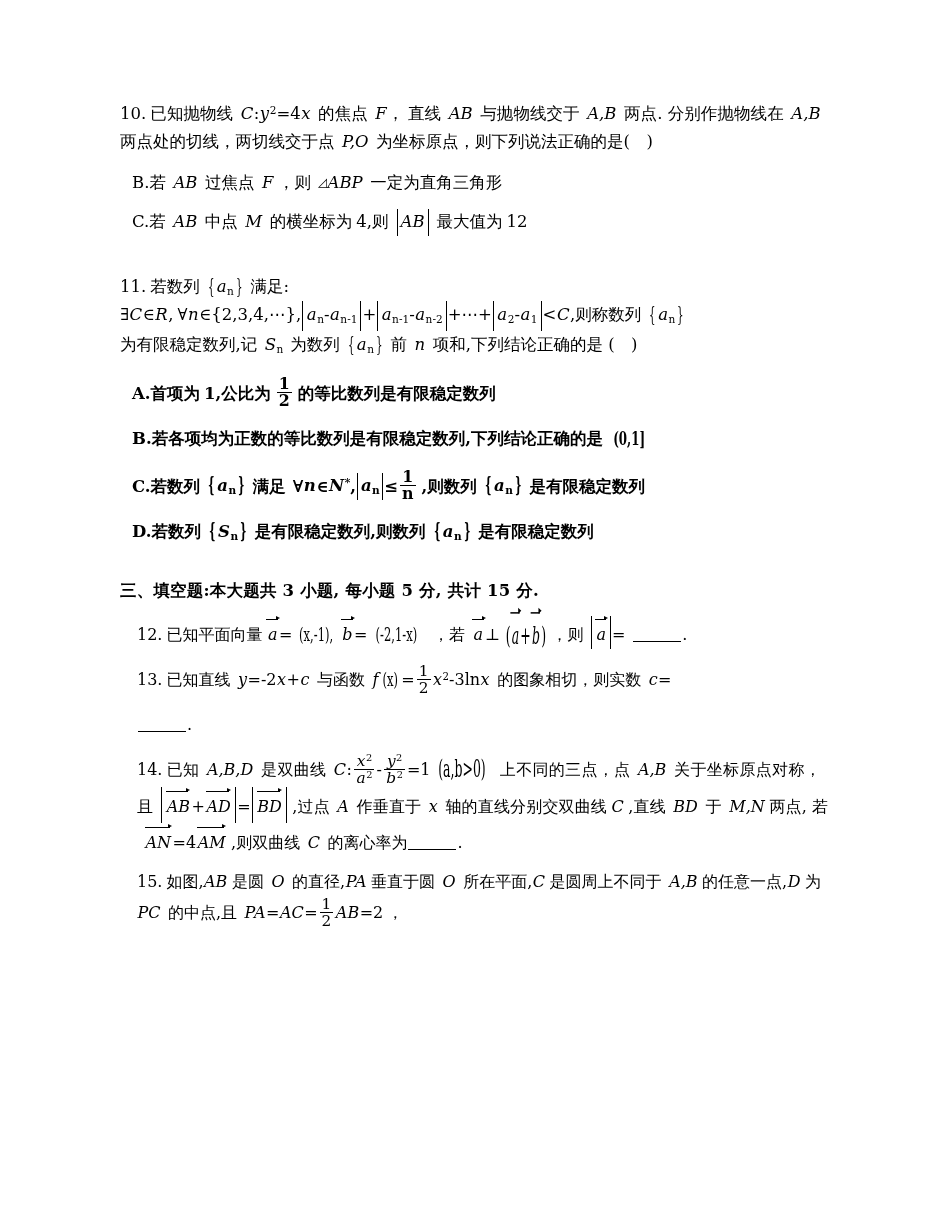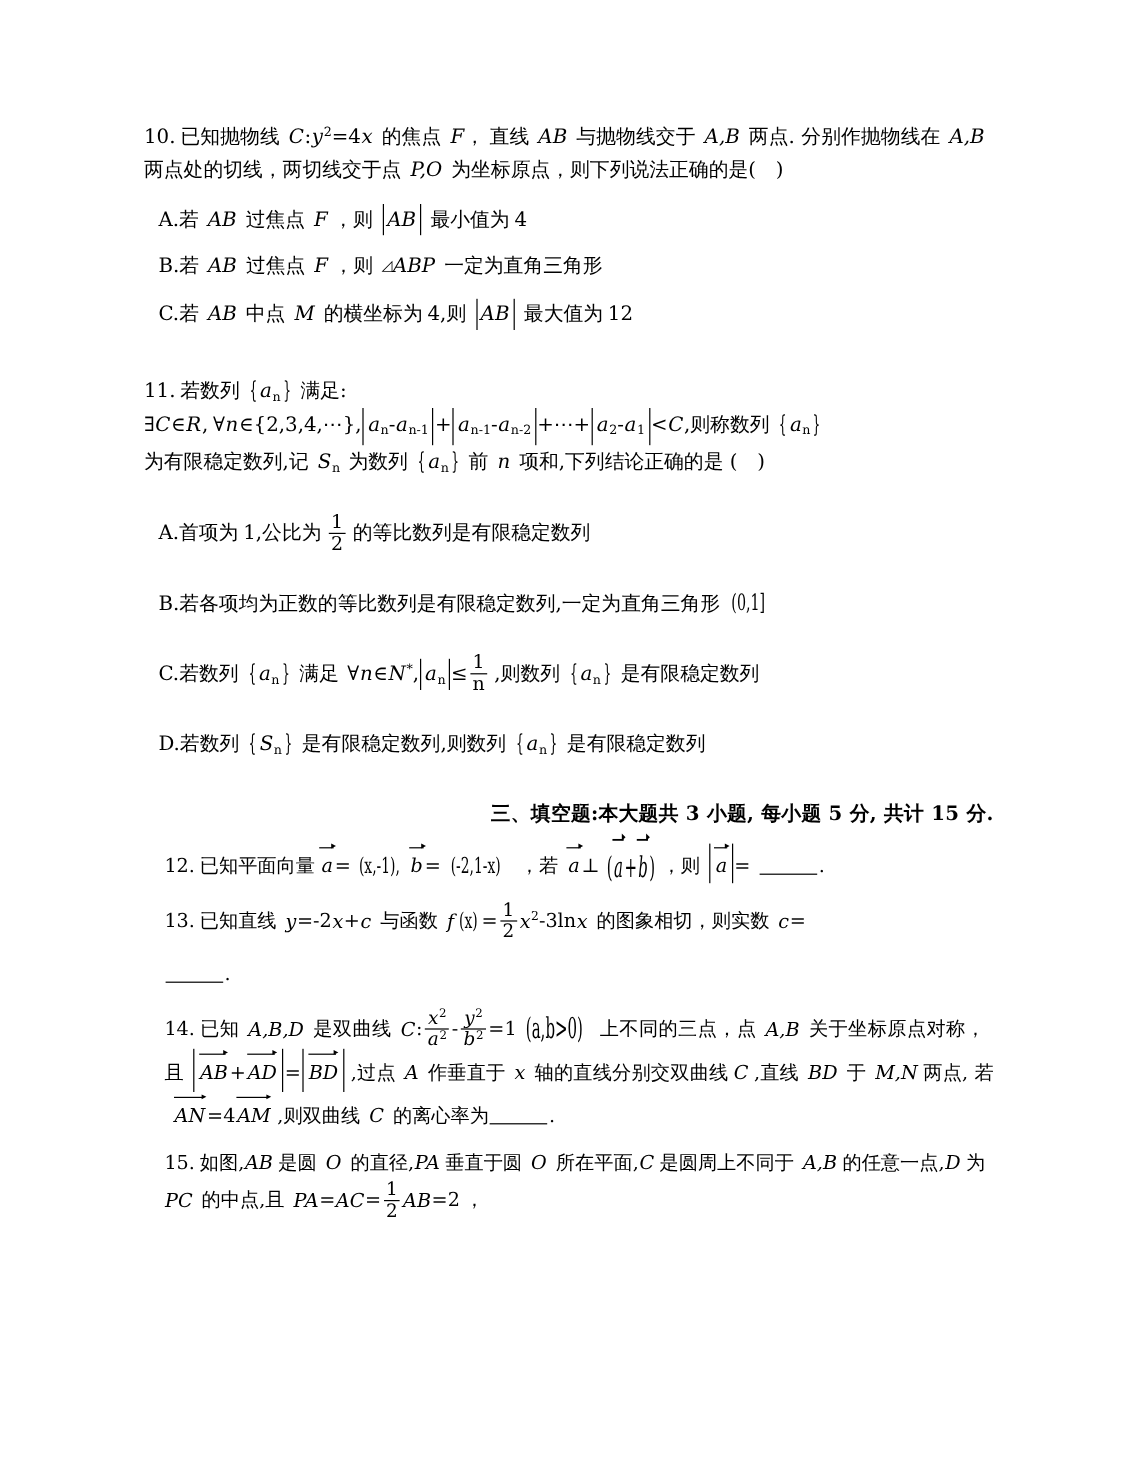--- a/index.html
+++ b/index.html
@@ -28,29 +28,29 @@
     text-align: justify;
     margin: 0 0 6px 0;
   }
   .opt {
     font-size: 16.5px;
     line-height: 1.6;
     margin: 13px 0 0 12px;
     text-align: left;
   }
   .opt-tall {
-    margin-top: 28px;
+    margin-top: 16px;
     margin-bottom: 6px;
+    font-weight: bold;
   }
   .section-head {
     font-size: 16.5px;
     font-weight: bold;
     margin: 34px 0 14px 0;
     letter-spacing: 0.2px;
-    text-align: right;
   }
   .fill {
     font-size: 16px;
     line-height: 1.78;
     text-align: justify;
     margin: 0 0 10px 17px;
   }
   .gap { margin-top: 37px; }
   .gap-sm { margin-top: 14px; }
 
@@ -211,23 +211,20 @@
 </style>
 </head>
 <body>
 
 <div class="page">
 
   <div class="qblock">
     <span>10.</span><span class="sp-s"></span><span>已知抛物线</span><span class="sp"></span><span class="mi">C</span><span class="mu">:</span><span class="mi">y</span><sup>2</sup><span class="mu">=4</span><span class="mi">x</span><span class="sp"></span><span>的焦点</span><span class="sp"></span><span class="mi">F</span><span>，</span><span class="sp-s"></span><span>直线</span><span class="sp"></span><span class="mi">AB</span><span class="sp"></span><span>与抛物线交于</span><span class="sp"></span><span class="mi">A,B</span><span class="sp"></span><span>两点. 分别作抛物线在</span><span class="sp"></span><span class="mi">A,B</span><span class="sp"></span><span>两点处的切线，两切线交于点</span><span class="sp"></span><span class="mi">P,O</span><span class="sp"></span><span>为坐标原点，则下列说法正确的是(　)</span>
   </div>
 
-  <div class="opt">
-    <span>A.</span><span>若</span><span class="sp"></span><span class="mi">AB</span><span class="sp"></span><span>过焦点</span><span class="sp"></span><span class="mi">F</span><span class="sp-s"></span><span>，则</span><span class="sp"></span><span class="abs"><span class="mi">AB</span></span><span class="sp"></span><span>最小值为</span><span class="sp-s"></span><span class="mu">4</span>
-  </div>
 
   <div class="opt">
     <span>B.</span><span>若</span><span class="sp"></span><span class="mi">AB</span><span class="sp"></span><span>过焦点</span><span class="sp"></span><span class="mi">F</span><span class="sp-s"></span><span>，则</span><span class="sp"></span><span class="tri">◿</span><span class="mi">ABP</span><span class="sp"></span><span>一定为直角三角形</span>
   </div>
 
   <div class="opt">
     <span>C.</span><span>若</span><span class="sp"></span><span class="mi">AB</span><span class="sp"></span><span>中点</span><span class="sp"></span><span class="mi">M</span><span class="sp"></span><span>的横坐标为</span><span class="sp-s"></span><span class="mu">4,</span><span>则</span><span class="sp"></span><span class="abs"><span class="mi">AB</span></span><span class="sp"></span><span>最大值为</span><span class="sp-s"></span><span class="mu">12</span>
   </div>
 
 
@@ -241,21 +238,21 @@
     <div>
       <span>为有限稳定数列,记</span><span class="sp"></span><span class="mi">S</span><sub>n</sub><span class="sp"></span><span>为数列</span><span class="sp-s"></span><span class="seqb"><span class="bk">{</span><span class="mi">a</span><sub>n</sub><span class="bk">}</span></span><span class="sp-s"></span><span>前</span><span class="sp"></span><span class="mi">n</span><span class="sp"></span><span>项和,下列结论正确的是 (　)</span>
     </div>
   </div>
 
   <div class="opt opt-tall">
     <span>A.</span><span>首项为</span><span class="sp-s"></span><span class="mu">1,</span><span>公比为</span><span class="sp-s"></span><span class="frac"><span class="num">1</span><span class="den">2</span></span><span class="sp-s"></span><span>的等比数列是有限稳定数列</span>
   </div>
 
   <div class="opt opt-tall">
-    <span>B.</span><span>若各项均为正数的等比数列是有限稳定数列,一定为直角三角形</span><span class="sp-s"></span><span class="thinp">(0,1]</span>
+    <span>B.</span><span>若各项均为正数的等比数列是有限稳定数列,下列结论正确的是</span><span class="sp-s"></span><span class="thinp">(0,1]</span>
   </div>
 
   <div class="opt opt-tall">
     <span>C.</span><span>若数列</span><span class="sp-s"></span><span class="seqb"><span class="bk">{</span><span class="mi">a</span><sub>n</sub><span class="bk">}</span></span><span class="sp-s"></span><span>满足</span><span class="sp"></span><span class="mu">∀</span><span class="mi">n</span><span class="mu">∈</span><span class="mi">N</span><sup>*</sup><span>,</span><span class="abs"><span class="mi">a</span><sub>n</sub></span><span class="mu">≤</span><span class="frac"><span class="num">1</span><span class="den">n</span></span><span class="sp-s"></span><span>,则数列</span><span class="sp-s"></span><span class="seqb"><span class="bk">{</span><span class="mi">a</span><sub>n</sub><span class="bk">}</span></span><span class="sp-s"></span><span>是有限稳定数列</span>
   </div>
 
   <div class="opt opt-tall">
     <span>D.</span><span>若数列</span><span class="sp-s"></span><span class="seqb"><span class="bk">{</span><span class="mi">S</span><sub>n</sub><span class="bk">}</span></span><span class="sp-s"></span><span>是有限稳定数列,则数列</span><span class="sp-s"></span><span class="seqb"><span class="bk">{</span><span class="mi">a</span><sub>n</sub><span class="bk">}</span></span><span class="sp-s"></span><span>是有限稳定数列</span>
   </div>
 

